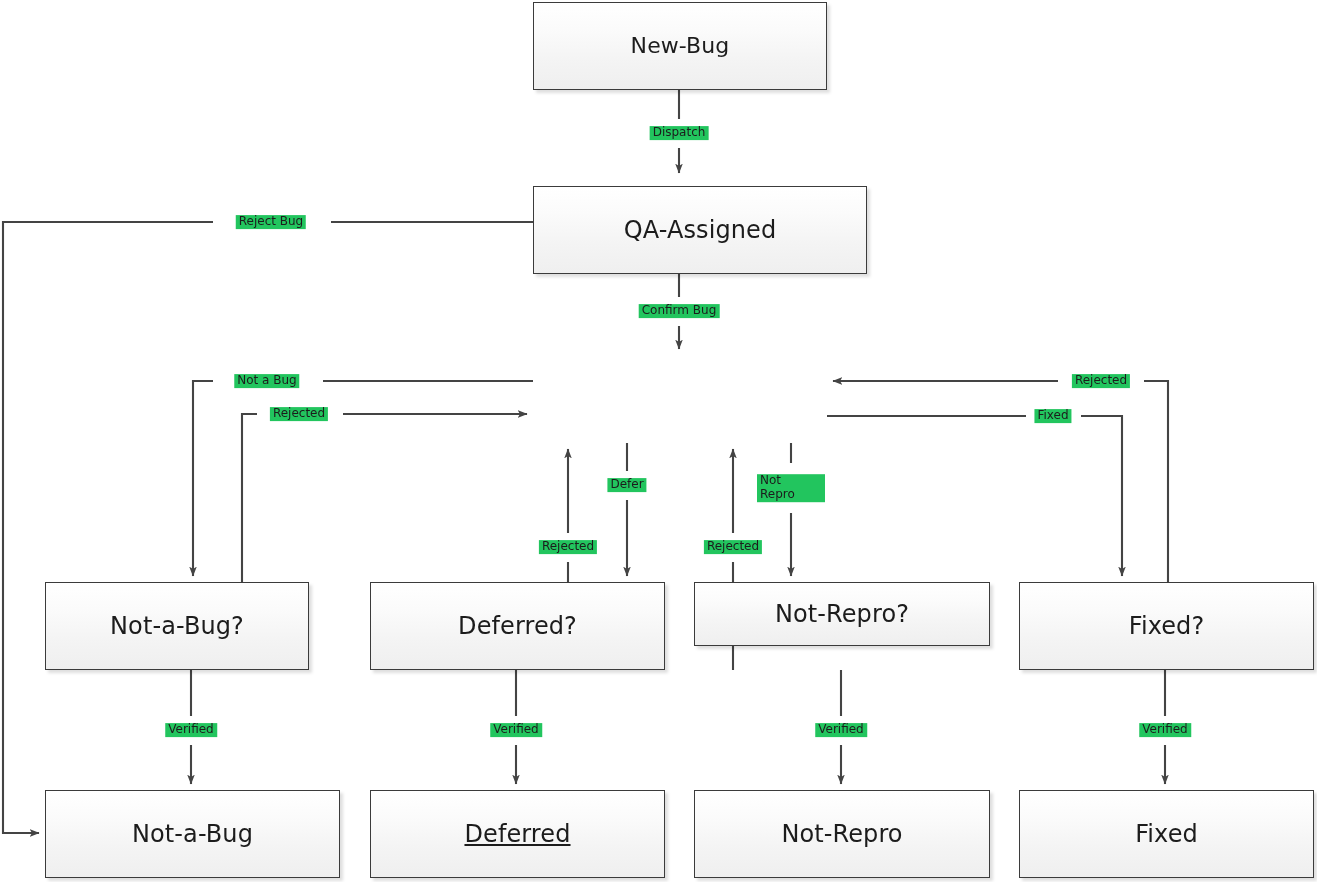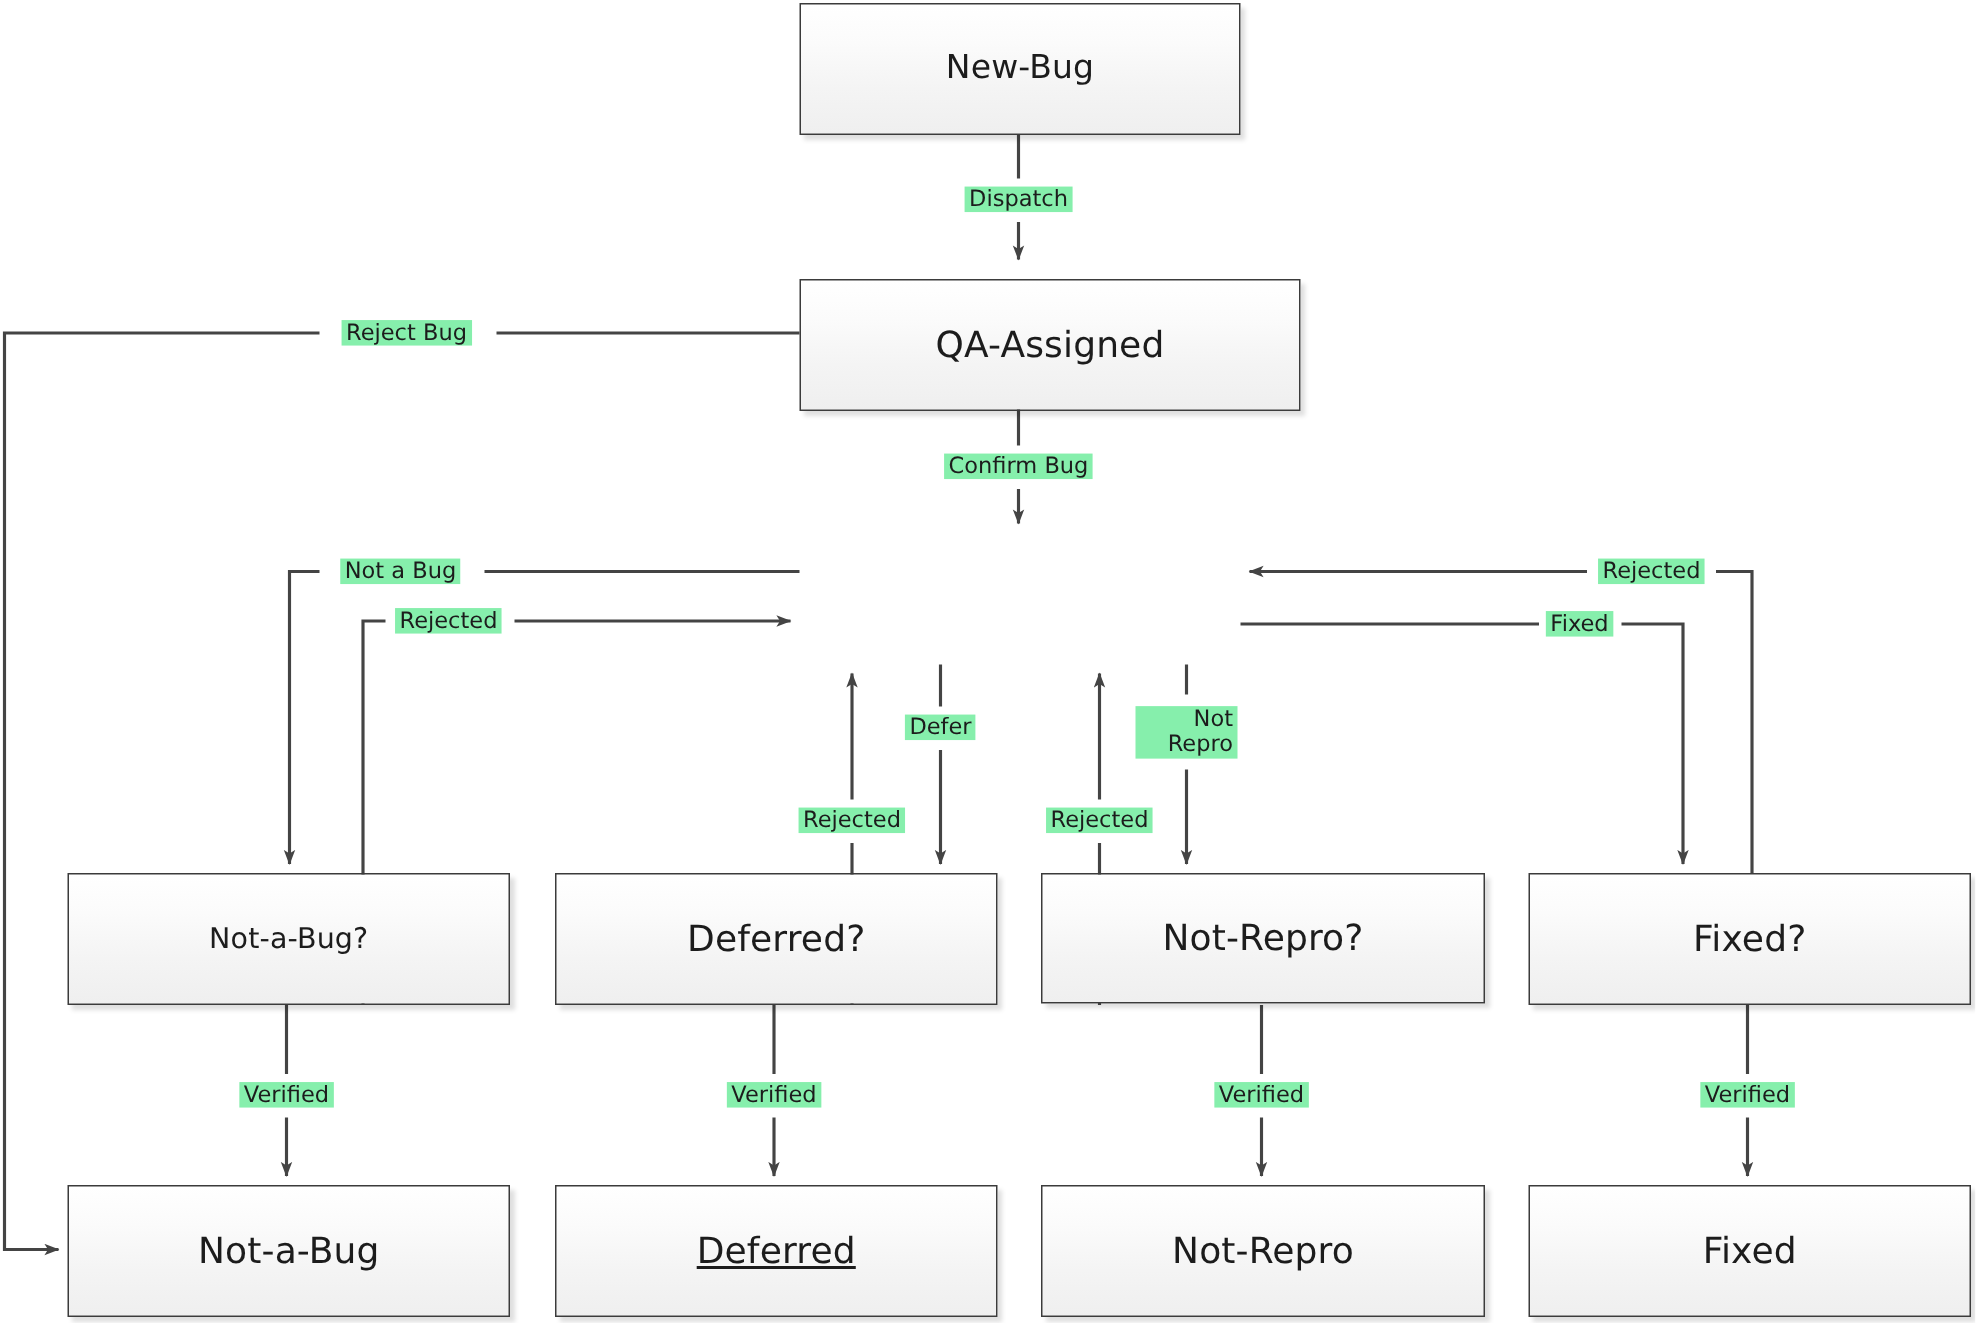--- a/index.html
+++ b/index.html
@@ -38,25 +38,25 @@
     letter-spacing: 0.1px;
   }
   .node-label {
     display: block;
     text-align: center;
     line-height: 1.1;
   }
   .edge-label {
     position: absolute;
     color: #1c1c1c;
-    font-size: 15px;
+    font-size: 12px;
     line-height: 1.15;
     white-space: pre;
-    text-align: right;
-    background: #86efac;
+    text-align: left;
+    background: #22c55e;
     padding: 0 3px;
     transform: translate(-50%, -50%);
   }
   .edge-label.two-line {
     white-space: normal;
     width: 62px;
   }
 </style>
 </head>
 <body>
@@ -118,27 +118,27 @@
       <path d="M1165,745 L1165,784" marker-end="url(#arrow)"></path>
     </g>
   </svg>
 
   <div class="node" style="left: 533px; top: 2px; width: 294px; height: 88px; font-size: 22px; border-color: rgb(59, 59, 59); color: rgb(28, 28, 28);">
     <span class="node-label">New-Bug</span>
   </div>
   <div class="node" style="left: 533px; top: 186px; width: 334px; height: 88px; font-size: 24px; border-color: rgb(59, 59, 59); color: rgb(28, 28, 28);">
     <span class="node-label">QA-Assigned</span>
   </div>
-  <div class="node" style="left: 45px; top: 582px; width: 295px; height: 88px; font-size: 19px; border-color: rgb(59, 59, 59); color: rgb(28, 28, 28);">
+  <div class="node" style="left: 45px; top: 582px; width: 264px; height: 88px; font-size: 24px; border-color: rgb(59, 59, 59); color: rgb(28, 28, 28);">
     <span class="node-label">Not-a-Bug?</span>
   </div>
   <div class="node" style="left: 370px; top: 582px; width: 295px; height: 88px; font-size: 24px; border-color: rgb(59, 59, 59); color: rgb(28, 28, 28);">
     <span class="node-label">Deferred?</span>
   </div>
-  <div class="node" style="left: 694px; top: 582px; width: 296px; height: 87px; font-size: 24px; border-color: rgb(59, 59, 59); color: rgb(28, 28, 28);">
+  <div class="node" style="left: 694px; top: 582px; width: 296px; height: 64px; font-size: 24px; border-color: rgb(59, 59, 59); color: rgb(28, 28, 28);">
     <span class="node-label">Not-Repro?</span>
   </div>
   <div class="node" style="left: 1019px; top: 582px; width: 295px; height: 88px; font-size: 24px; border-color: rgb(59, 59, 59); color: rgb(28, 28, 28);">
     <span class="node-label">Fixed?</span>
   </div>
   <div class="node" style="left: 45px; top: 790px; width: 295px; height: 88px; font-size: 24px; border-color: rgb(59, 59, 59); color: rgb(28, 28, 28);">
     <span class="node-label">Not-a-Bug</span>
   </div>
   <div class="node" style="left: 370px; top: 790px; width: 295px; height: 88px; font-size: 24px; border-color: rgb(59, 59, 59); color: rgb(28, 28, 28); text-decoration: underline;">
     <span class="node-label">Deferred</span>

